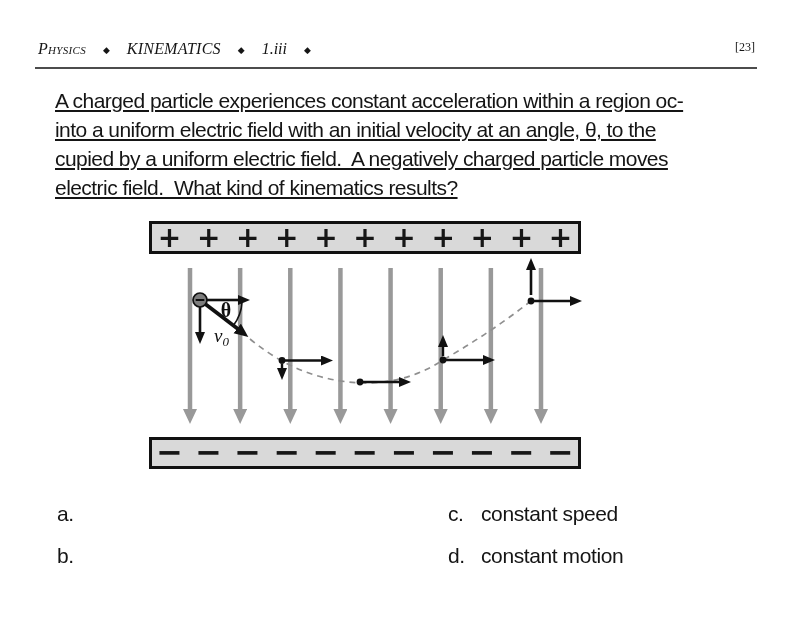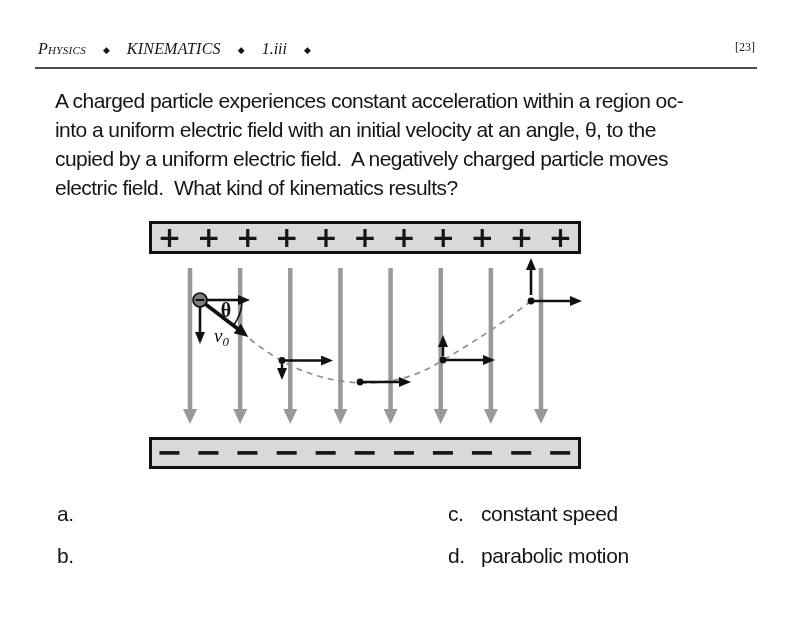--- a/index.html
+++ b/index.html
@@ -11,21 +11,21 @@
           font-family:"Liberation Serif",serif;font-size:16px;font-style:italic;}
   .hdr-smallcaps{font-variant:small-caps;letter-spacing:.3px;}
   .hdr-caps{letter-spacing:.2px;}
   .diamond{font-style:normal;font-size:9px;font-family:"DejaVu Sans",sans-serif;
            align-self:center;transform:translateY(-1px);}
   .hdr-spacer{flex:1;}
   .page-num{font-style:normal;font-size:12px;}
   .rule{position:absolute;left:35px;top:67px;right:43px;height:2px;background:#4c4c4c;}
   
   .question{position:absolute;left:55px;top:86px;font-size:21px;
-            letter-spacing:-0.55px;line-height:29px;}
+            letter-spacing:-0.55px;line-height:29px;text-decoration:underline;}
   .q-line{white-space:pre;}
   
   .diagram-wrap{position:absolute;left:0;top:210px;width:800px;height:270px;}
   svg text.plate-sym{font-family:"DejaVu Sans",sans-serif;font-weight:bold;fill:#161616;}
   svg text.theta-lbl{font-family:"Liberation Serif","DejaVu Serif",serif;
                      font-weight:bold;font-size:20px;fill:#111;}
   svg text.v0-lbl{font-family:"Liberation Serif","DejaVu Serif",serif;
                   font-style:italic;font-size:19px;fill:#111;}
   
   .options{position:absolute;left:57px;top:502px;display:grid;
@@ -159,15 +159,15 @@
   </div>
   <div class="opt">
     <span class="opt-label">c.</span>
     <span>constant speed</span>
   </div>
   <div class="opt">
     <span class="opt-label">b.</span>
   </div>
   <div class="opt">
     <span class="opt-label">d.</span>
-    <span>parabolic motion</span>
+    <span>constant motion</span>
   </div>
 </div>
 
 </body></html>

